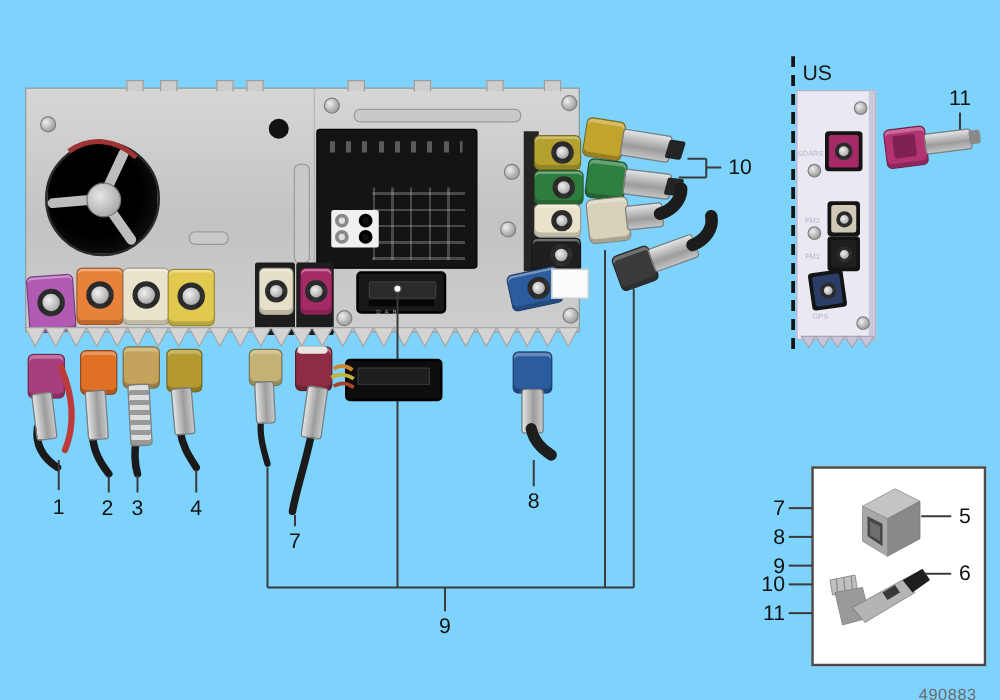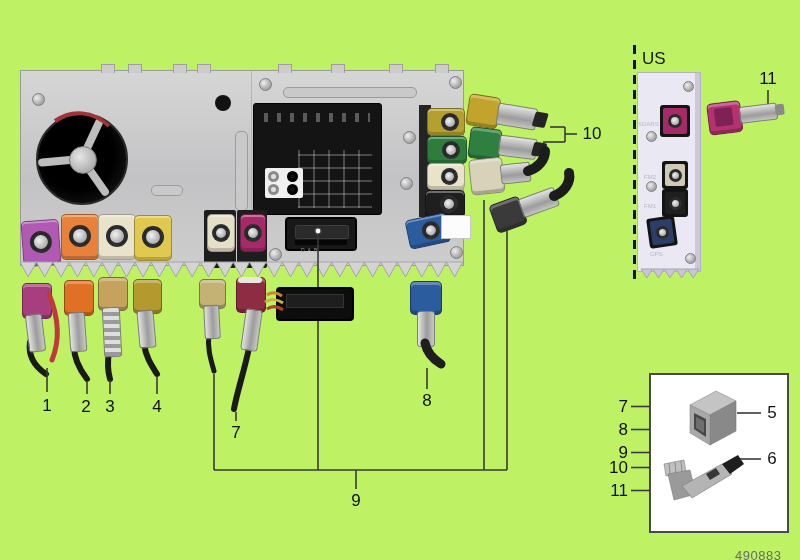--- a/index.html
+++ b/index.html
@@ -1,16 +1,16 @@
 <!DOCTYPE html>
 <html><head>
 <meta charset="utf-8">
 <style>
   html,body{margin:0;padding:0;background:#fff;}
-  .stage{position:relative;width:800px;height:560px;background:#bef264;overflow:hidden;
+  .stage{position:relative;width:800px;height:560px;background:#7dd3fc;overflow:hidden;
          font-family:"Liberation Sans",sans-serif;}
   .abs{position:absolute;}
   .num{position:absolute;font-weight:normal;font-size:17px;line-height:18px;color:#111;
        text-align:center;font-family:"Liberation Sans",sans-serif;z-index:6;}
   
   .unit{left:20px;top:70px;width:442px;height:194px;
         background:linear-gradient(180deg,#d6d6d6,#c3c3c5 55%,#cdcdcd);
         border:1px solid #9a9a9a;z-index:1;}
   .tab{position:absolute;top:-7px;width:12px;height:8px;background:#cdcdcd;border:1px solid #9e9e9e;border-bottom:none;}
   .seam{position:absolute;left:230px;top:0;width:1px;height:194px;background:#aaaaaa;opacity:.7;}

